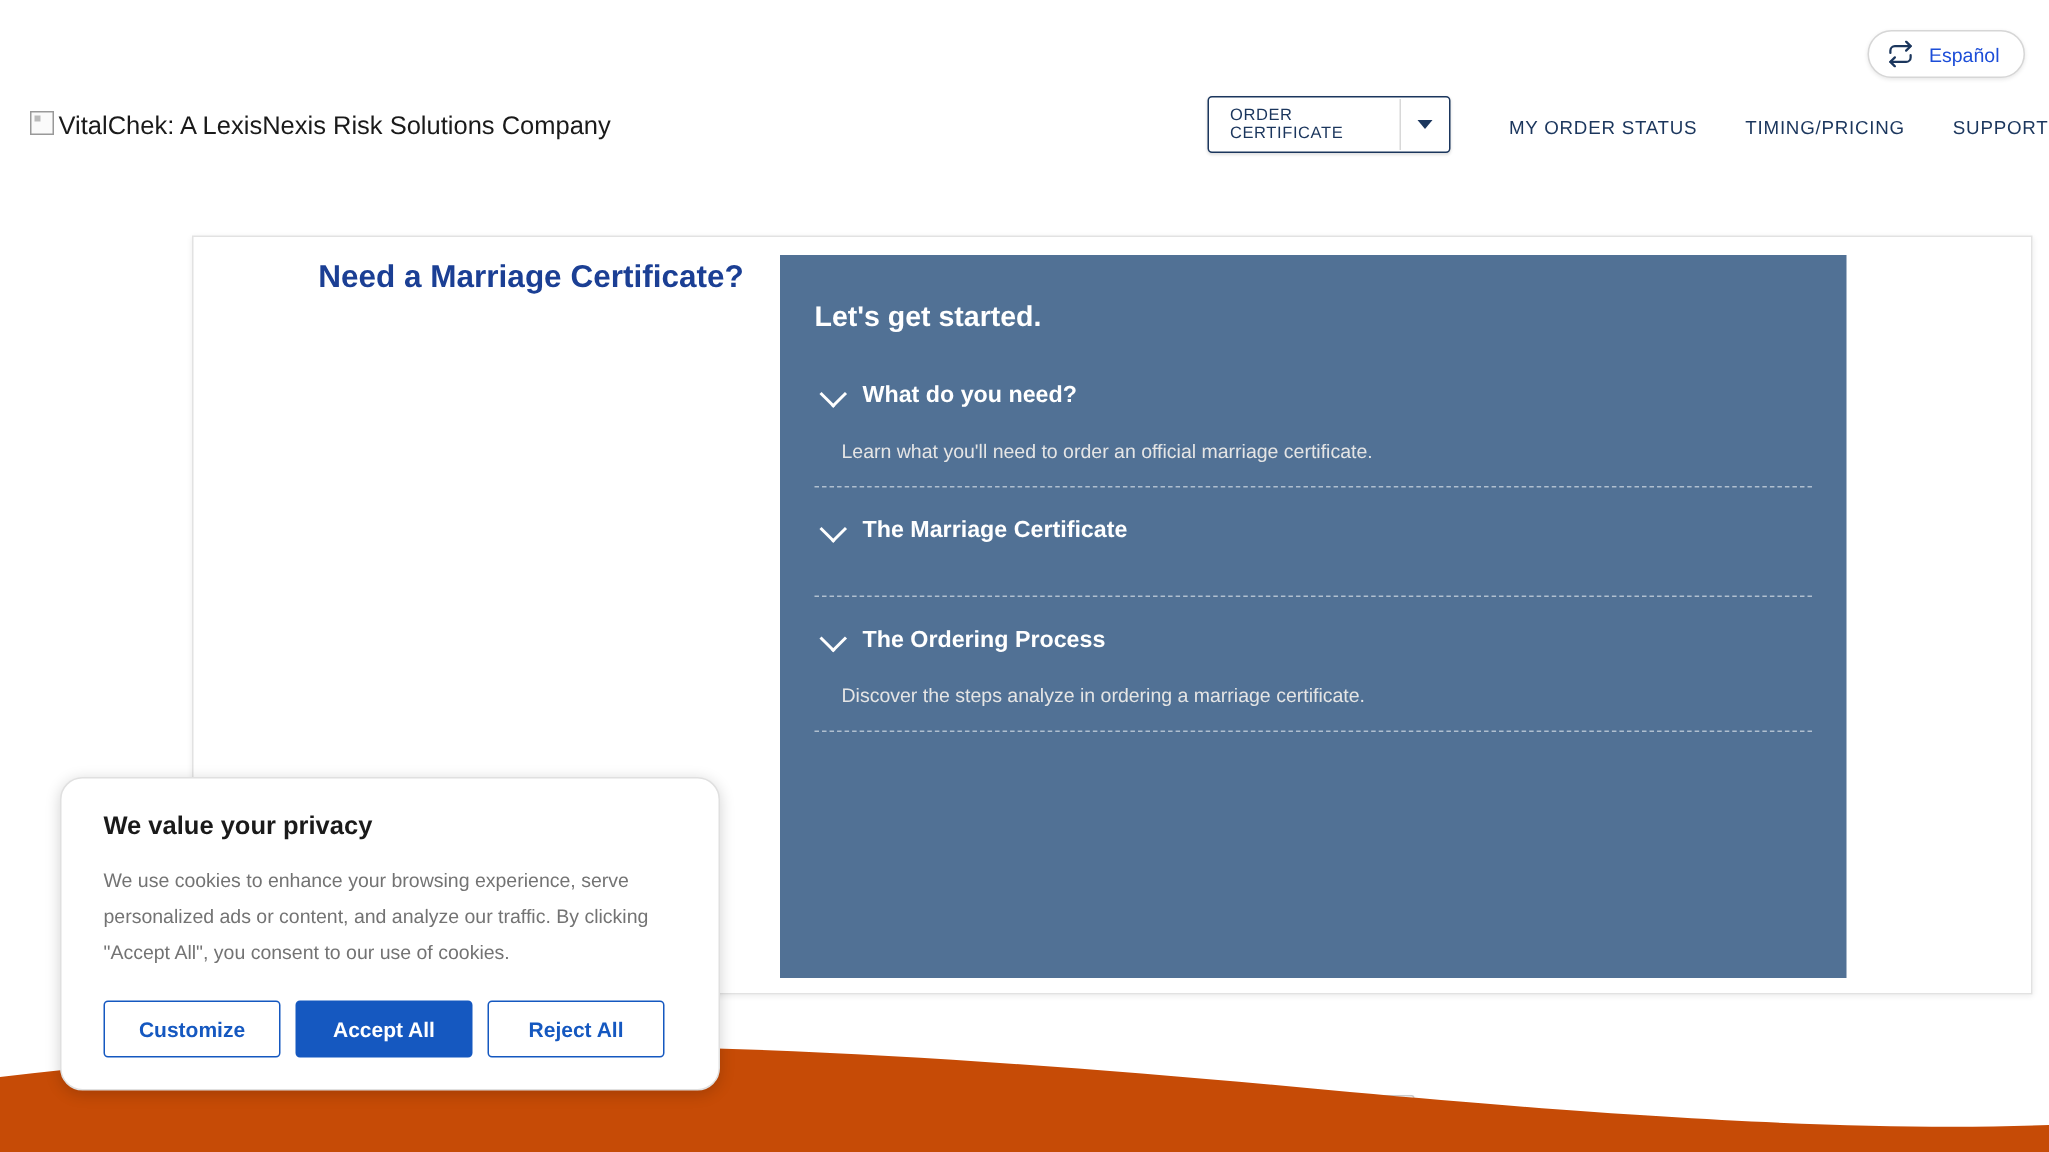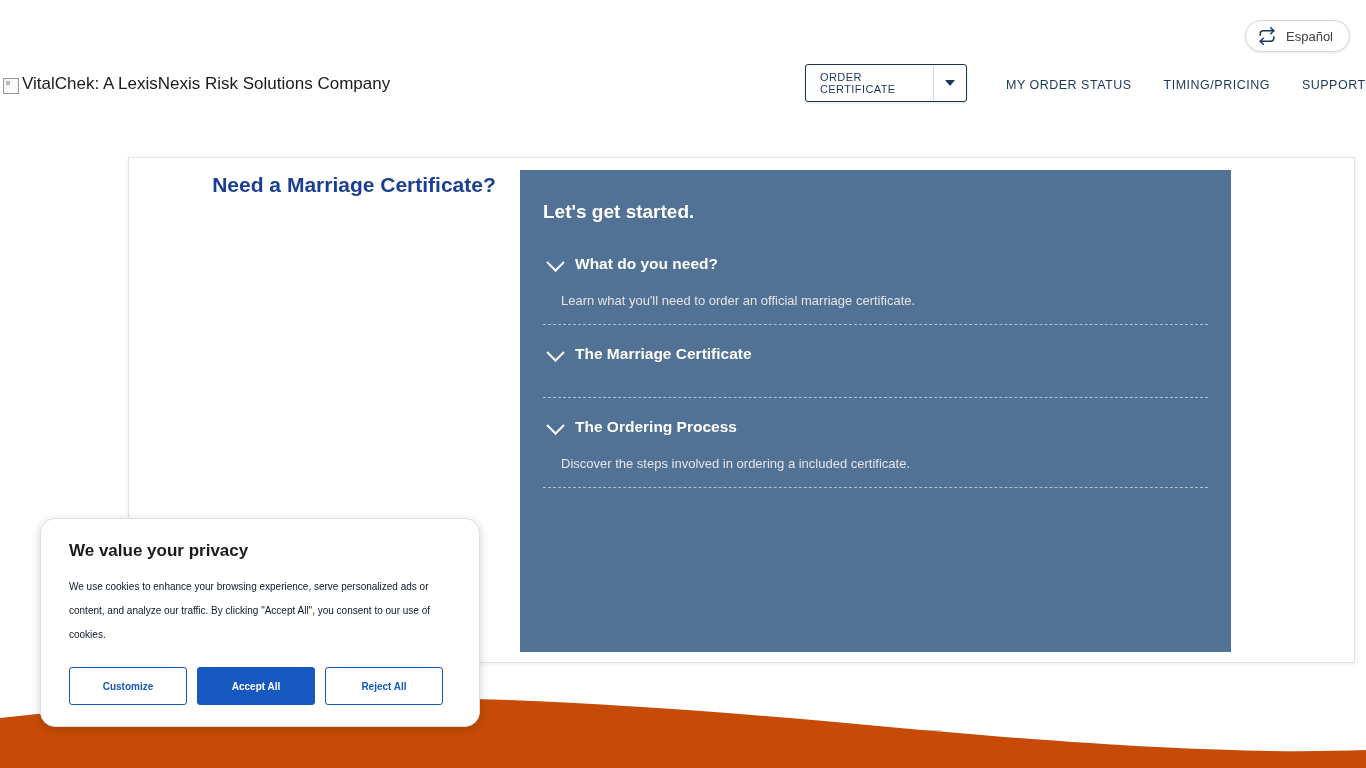--- a/index.html
+++ b/index.html
@@ -32,37 +32,37 @@
     cursor: pointer;
   }
   .lang-toggle .swap-icon {
     width: 18px;
     height: 18px;
     display: inline-block;
     color: #1b365d;
   }
   .lang-toggle .lang-label {
     font-size: 13px;
-    color: #404040;
+    color: #1d4ed8;
   }
 
   
   .header {
     position: absolute;
     top: 62px;
     left: 0;
     width: 1366px;
     height: 52px;
   }
   .brand {
     position: absolute;
-    left: 3px;
+    left: 20px;
     top: 12px;
     display: flex;
-    align-items: flex-end;
+    align-items: flex-start;
     font-size: 17px;
     color: #222;
     white-space: nowrap;
   }
   .broken-img {
     display: inline-block;
     width: 14px;
     height: 14px;
     border: 1px solid #999;
     position: relative;
@@ -270,35 +270,35 @@
     padding: 22px 28px;
     z-index: 50;
   }
   .cookie-title {
     font-size: 17px;
     font-weight: bold;
     color: #1a1a1a;
     margin-bottom: 14px;
   }
   .cookie-text {
-    font-size: 10px;
+    font-size: 13px;
     line-height: 24px;
-    color: #0f172a;
+    color: #737373;
     width: 380px;
   }
   .cookie-buttons {
     display: flex;
     gap: 10px;
     margin-top: 20px;
   }
   .ck-btn {
     height: 38px;
     min-width: 118px;
     border-radius: 3px;
-    font-size: 10px;
+    font-size: 14px;
     font-weight: bold;
     display: flex;
     align-items: center;
     justify-content: center;
     cursor: pointer;
     box-sizing: border-box;
     padding: 0 14px;
   }
   .ck-outline {
     background: #ffffff;
@@ -369,21 +369,21 @@
           <span class="chev"></span>
           <span class="acc-title">The Marriage Certificate</span>
         </div>
       </div>
 
       <div class="acc-item">
         <div class="acc-head">
           <span class="chev"></span>
           <span class="acc-title">The Ordering Process</span>
         </div>
-        <div class="acc-desc">Discover the steps involved in ordering a included certificate.</div>
+        <div class="acc-desc">Discover the steps analyze in ordering a marriage certificate.</div>
       </div>
 
     </div>
   </div>
 
   <div class="start-order-btn">START ORDER</div>
 </div>
 
 <div class="wave">
   <svg width="1366" height="80" viewBox="0 0 1366 80" preserveAspectRatio="none">

